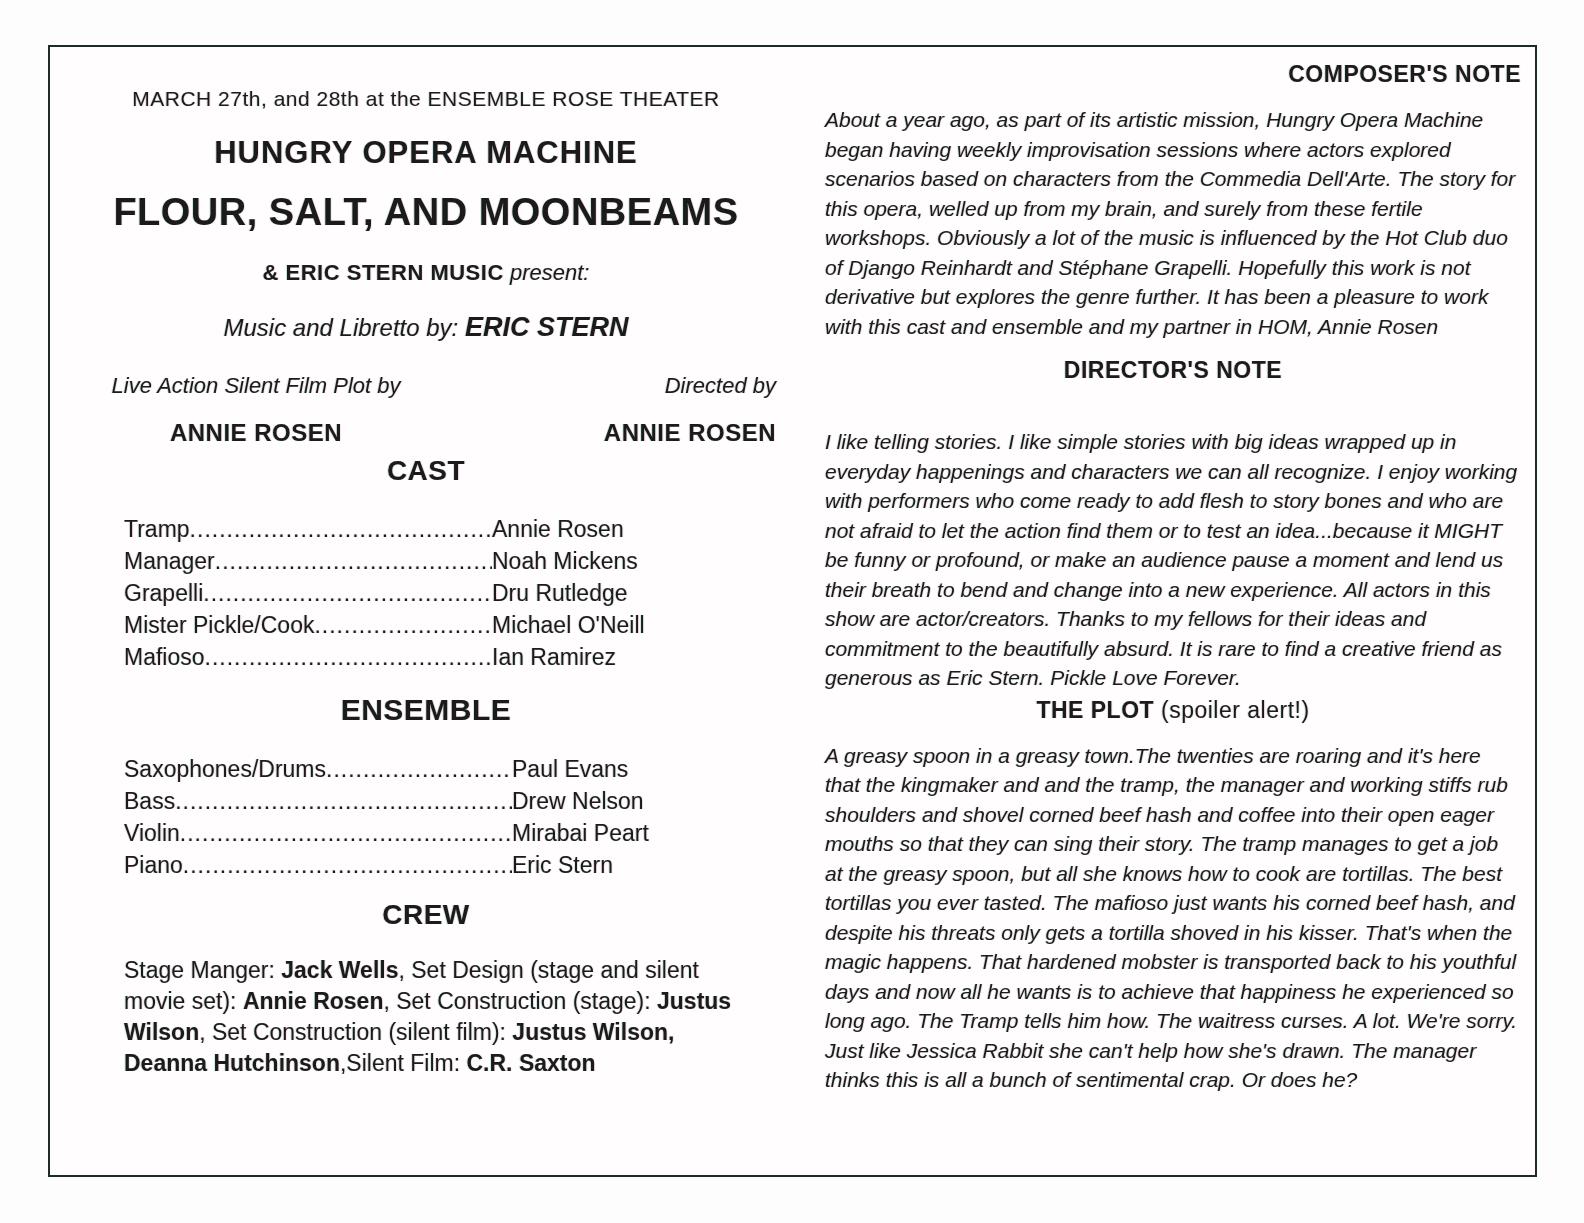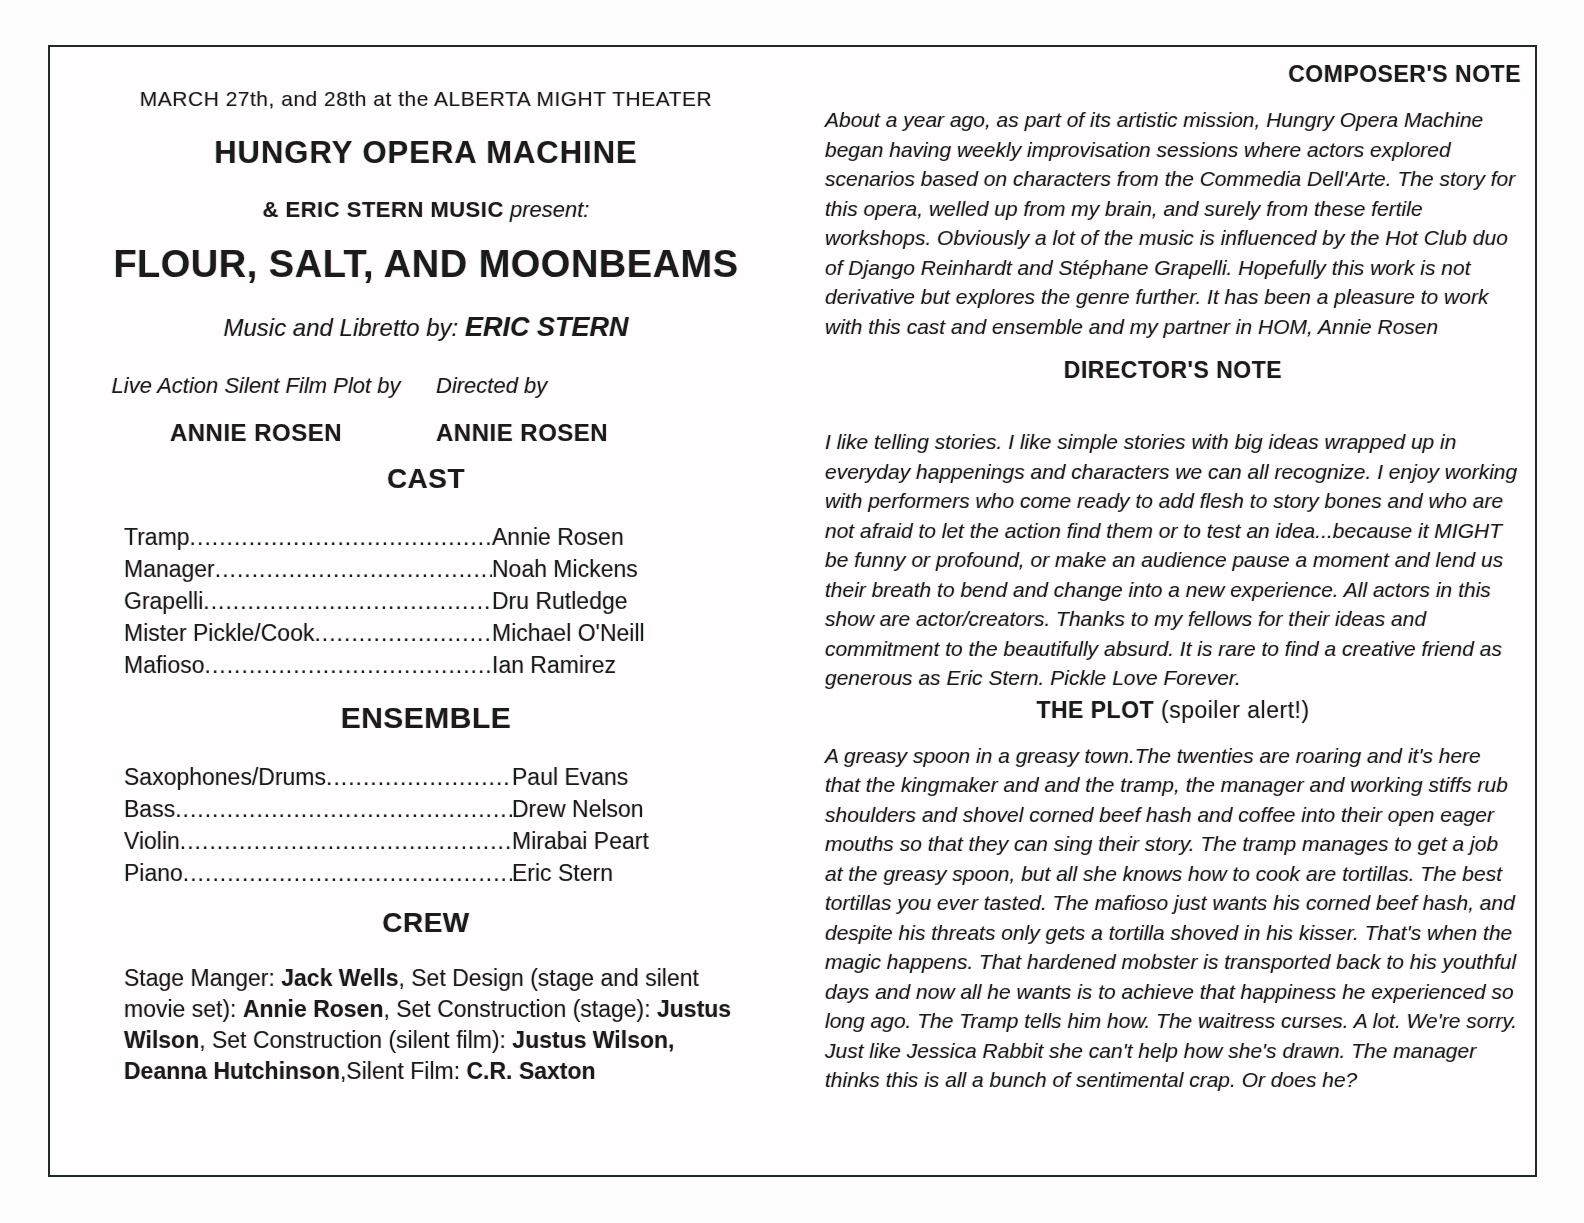--- a/index.html
+++ b/index.html
@@ -25,26 +25,26 @@
   .event-line { font-size: 21px; letter-spacing: 0.5px; }
   .company { font-size: 31px; font-weight: bold; letter-spacing: 1px; margin: 24px 0 0 0; }
   .present-line { font-size: 22px; margin-top: 26px; }
   .present-bold { font-weight: bold; letter-spacing: 0.5px; }
   .present-italic { font-style: italic; }
   .show-title { font-size: 38px; font-weight: bold; letter-spacing: 0.5px; margin: 20px 0 0 0; }
   .libretto-line { font-size: 24px; font-style: italic; margin-top: 26px; }
   .libretto-name { font-weight: bold; font-size: 27px; }
   .byline-row { display: flex; width: 700px; margin-top: 30px; }
   .byline-col-a { width: 360px; text-align: center; }
-  .byline-col-b { width: 340px; text-align: left; }
+  .byline-col-b { width: 340px; text-align: right; }
   .byline-label { font-size: 22px; font-style: italic; }
   .byline-names { margin-top: 20px; }
   .byline-name { font-size: 24px; font-weight: bold; letter-spacing: 0.5px; }
   .section-heading { font-size: 28px; font-weight: bold; letter-spacing: 0.5px; margin: 0; width: 700px; text-align: center; }
-  .cast-heading { margin-top: 16px; }
+  .cast-heading { margin-top: 8px; }
   .ensemble-heading { margin-top: 20px; font-size: 30px; }
   .crew-heading { margin-top: 18px; }
   .credits { margin: 26px 0 0 48px; width: 600px; }
   .credit-row { display: flex; font-size: 23px; line-height: 32px; }
   .credit-lead { display: flex; overflow: hidden; }
   .cast .credit-lead { flex: 0 0 368px; }
   .ens .credit-lead { flex: 0 0 388px; }
   .credit-role { white-space: nowrap; }
   .credit-dots { flex: 1; overflow: hidden; white-space: nowrap; }
   .credit-dots::after {
@@ -64,27 +64,27 @@
   .text-director { margin-top: 42px; }
   .text-plot { }
 </style>
 </head>
 <body>
 
 <div class="page">
   <div class="frame">
 
     <div class="col-left">
-      <div class="center-block event-line">MARCH 27th, and 28th at the ALBERTA MIGHT THEATER</div>
+      <div class="center-block event-line">MARCH 27th, and 28th at the ENSEMBLE ROSE THEATER</div>
 
       <div class="center-block company">HUNGRY OPERA MACHINE</div>
 
+      <div class="center-block show-title">FLOUR, SALT, AND MOONBEAMS</div>
+
       <div class="center-block present-line"><span class="present-bold">&amp; ERIC STERN MUSIC</span> <span class="present-italic">present:</span></div>
-
-      <div class="center-block show-title">FLOUR, SALT, AND MOONBEAMS</div>
 
       <div class="center-block libretto-line"><span class="libretto-label">Music and Libretto by: </span><span class="libretto-name">ERIC STERN</span></div>
 
       <div class="byline-row">
         <div class="byline-col-a byline-label">Live Action Silent Film Plot by</div>
         <div class="byline-col-b byline-label">Directed by</div>
       </div>
       <div class="byline-row byline-names">
         <div class="byline-col-a byline-name">ANNIE ROSEN</div>
         <div class="byline-col-b byline-name">ANNIE ROSEN</div>

